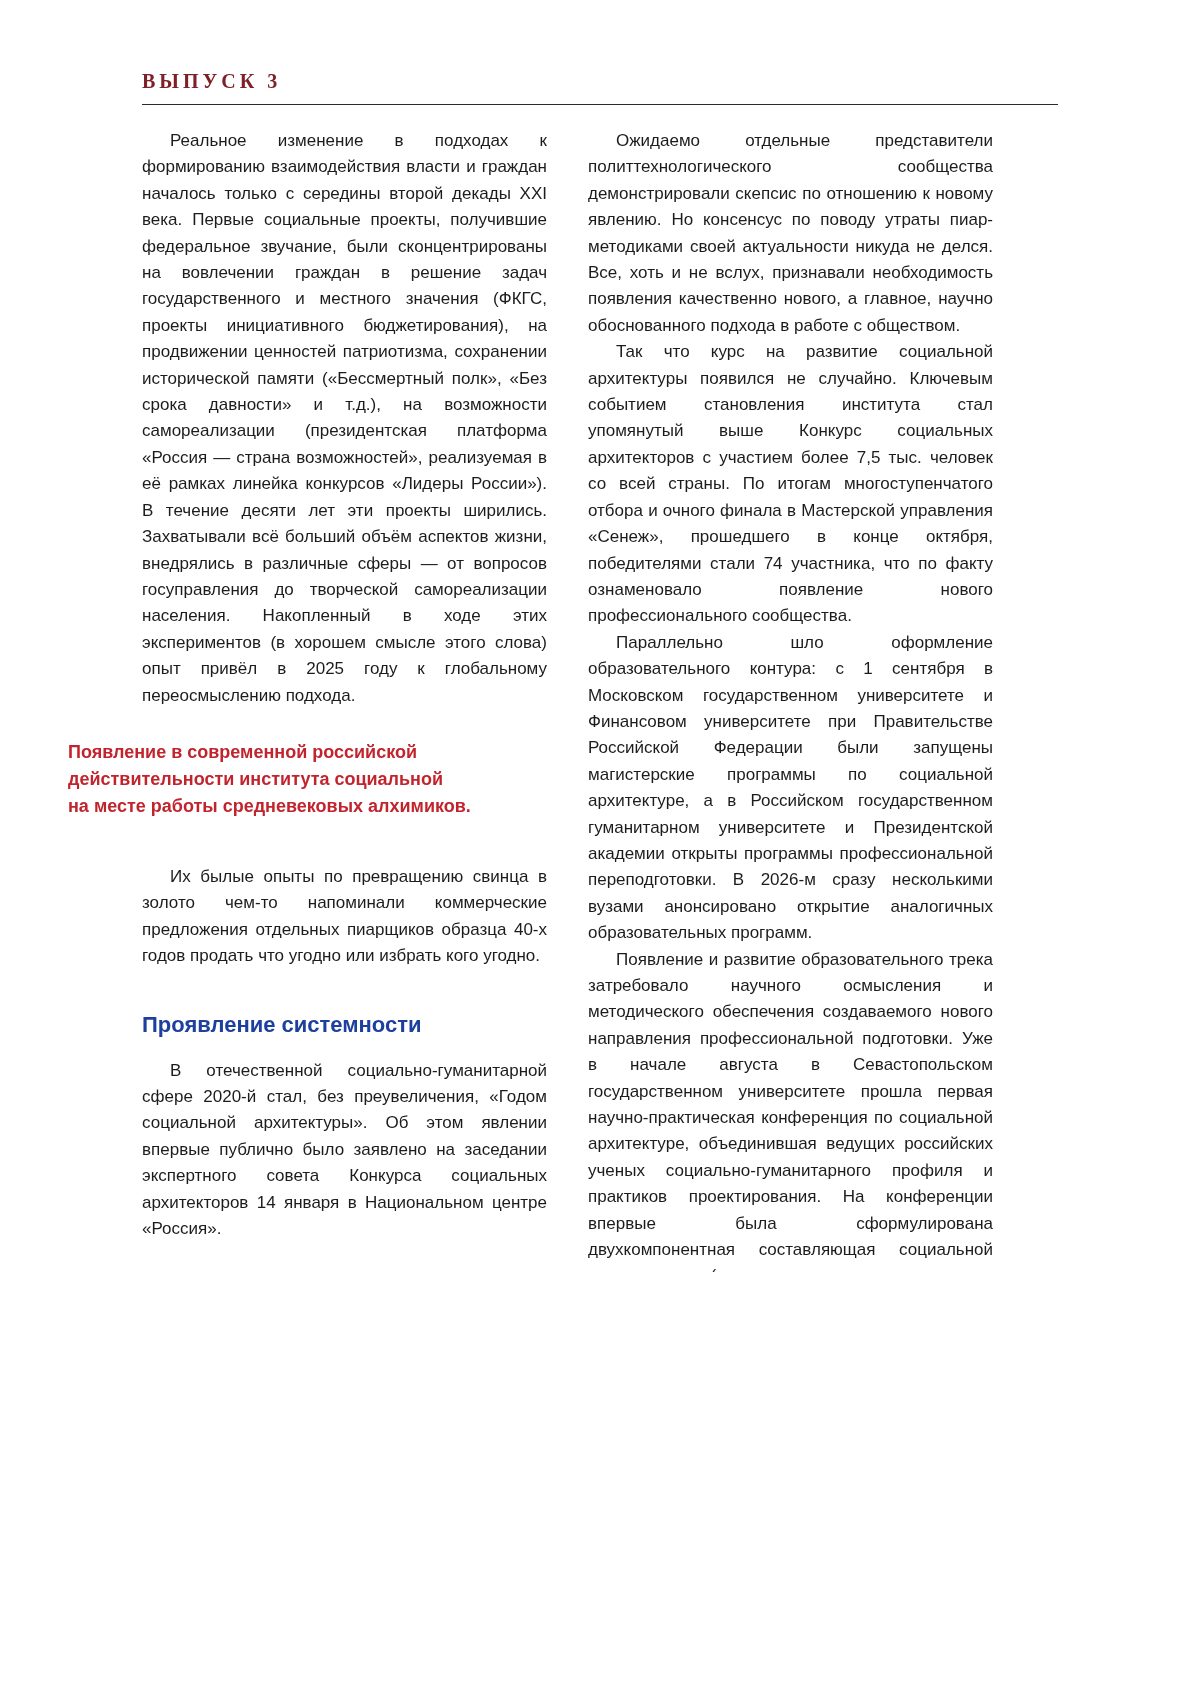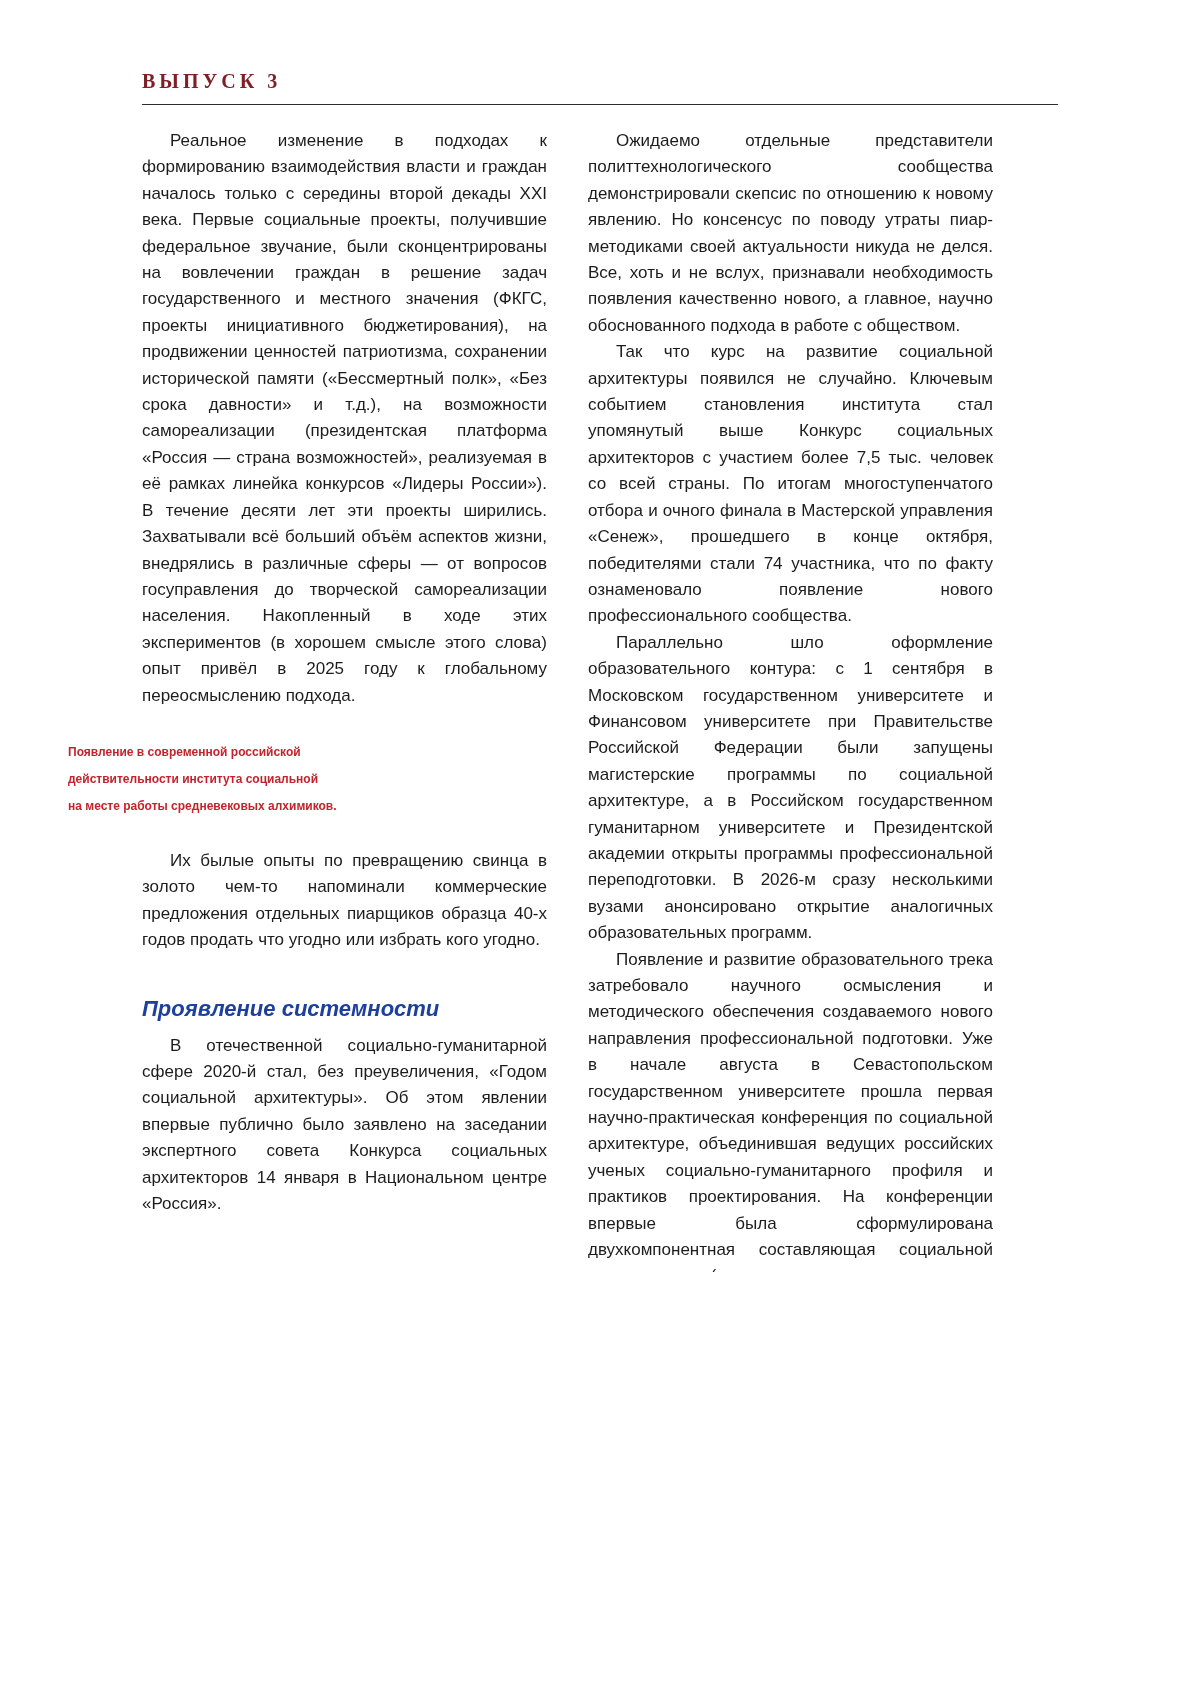--- a/index.html
+++ b/index.html
@@ -49,38 +49,37 @@
   .col p {
     margin: 0;
     font-size: 17px;
     line-height: 26.4px;
     text-align: justify;
   }
   .col p.indent {
     text-indent: 28px;
   }
   .pull-quote {
-    margin: 30px 0 28px -74px;
+    margin: 30px 0 44px -74px;
     width: 479px;
     color: #c2242e;
     font-weight: bold;
-    font-size: 12px;
+    font-size: 18px;
     line-height: 27px;
     text-align: left;
   }
   .pull-quote div {
     white-space: nowrap;
   }
   .section-heading {
-    margin: 42px 0 11px 0;
+    margin: 42px 0 20px 0;
     color: #1d3f9e;
     font-weight: bold;
     font-size: 22px;
     line-height: 26px;
-    font-style: italic;
   }
   .page-number {
     position: absolute;
     top: 1618px;
     left: 142px;
     font-family: "Liberation Serif", serif;
     font-weight: bold;
     font-size: 19px;
     color: #1c1c1c;
   }

